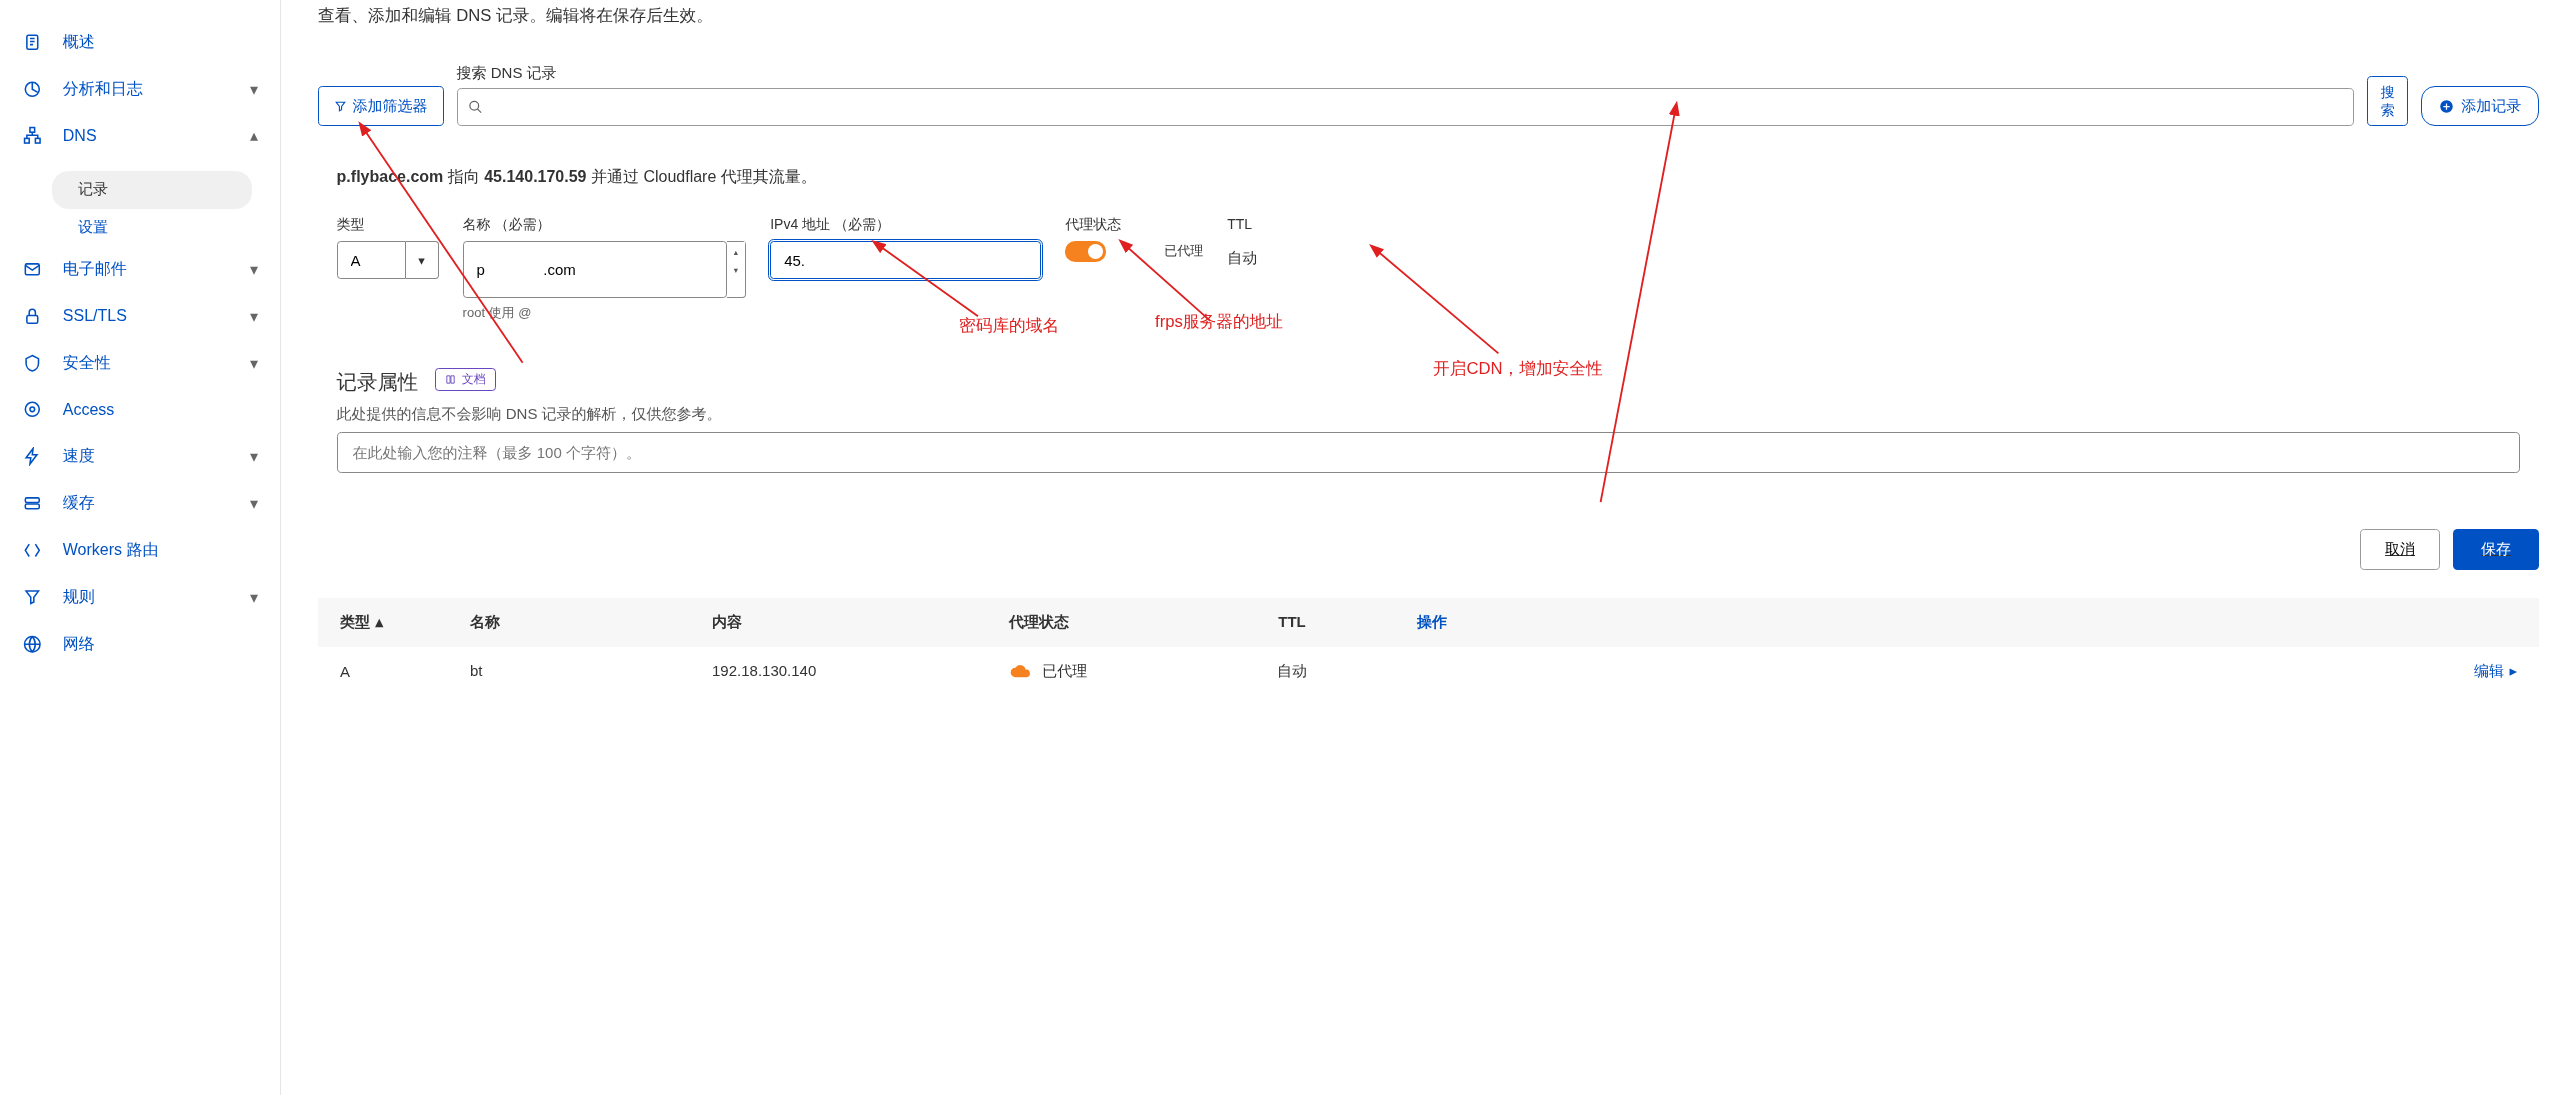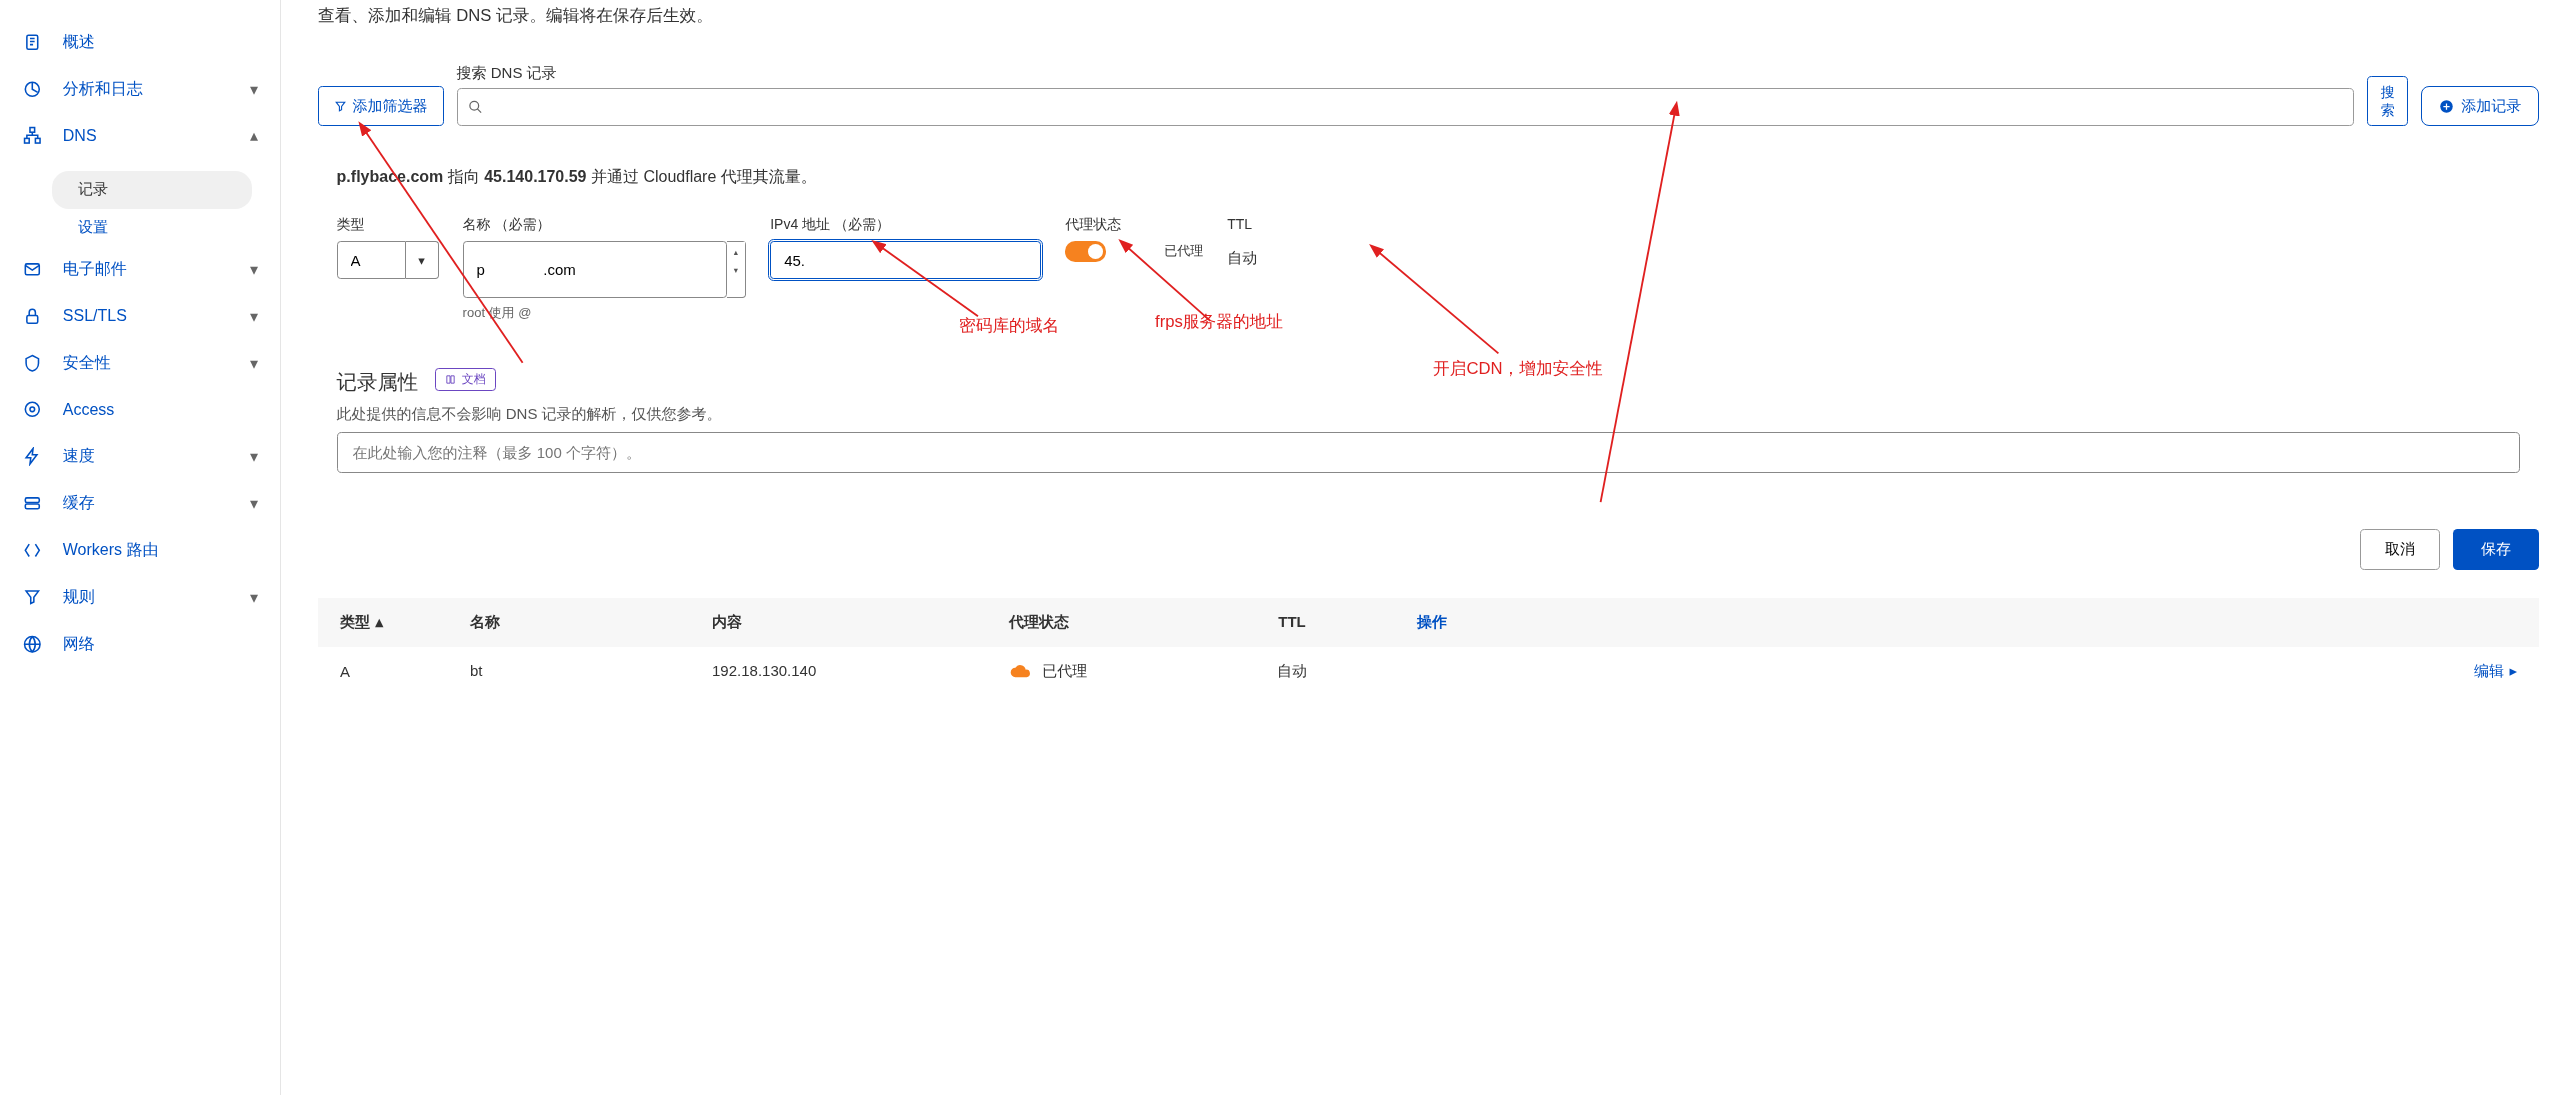--- a/index.html
+++ b/index.html
@@ -15,21 +15,21 @@
 .main { flex: 1; padding: 0 37px; overflow: hidden; position: relative; }
 .desc { font-size: 16.7px; color: #333; margin-top: 3.7px; }
 .searchrow { display: flex; align-items: flex-end; gap: 13px; margin-top: 37px; }
 .filter-btn { border: 0.9px solid #0051c3; color: #0051c3; background: #fff; padding: 9.3px 15px; border-radius: 4.6px; cursor: pointer; display: flex; align-items: center; gap: 5.6px; font-size: 15px; }
 .search-wrap { flex: 1; }
 .search-label { font-size: 15px; margin-bottom: 5.6px; display: block; }
 .search-input-wrap { position: relative; }
 .search-input { width: 100%; padding: 9.3px 13px 9.3px 37px; border: 0.9px solid #999; border-radius: 4.6px; font-size: 15px; }
 .search-icon-in { position: absolute; left: 11px; top: 50%; transform: translateY(-50%); color: #666; }
 .search-btn { border: 0.9px solid #0051c3; color: #0051c3; background: #fff; padding: 5.6px 11px; border-radius: 4.6px; cursor: pointer; font-size: 14px; width: 41px; line-height: 1.3; text-align: center; }
-.add-btn { border: 0.9px solid #0051c3; color: #0051c3; background: #fff; padding: 9.3px 16.7px; border-radius: 8px; cursor: pointer; display: flex; align-items: center; gap: 7.4px; font-size: 15px; }
+.add-btn { border: 0.9px solid #0051c3; color: #0051c3; background: #fff; padding: 9.3px 16.7px; border-radius: 14px; cursor: pointer; display: flex; align-items: center; gap: 7.4px; font-size: 15px; }
 .record-box { margin-top: 41px; padding: 0 18.6px; }
 .record-title { font-size: 16px; }
 .record-title b { font-weight: 600; }
 .fields { display: flex; gap: 24px; margin-top: 28px; align-items: flex-start; }
 .field label { display: block; font-size: 14px; margin-bottom: 7.4px; }
 .select-wrap { display: flex; }
 .select-wrap input { border: 0.9px solid #888; padding: 9.3px 13px; width: 69px; border-radius: 3.7px 0 0 3.7px; font-size: 15px; }
 .select-wrap .sbtn { border: 0.9px solid #888; border-left: 0; width: 33px; border-radius: 0 3.7px 3.7px 0; background: #fff; display: flex; align-items: center; justify-content: center; }
 .name-input { border: 0.9px solid #888; padding: 19px 13px; width: 264px; border-radius: 3.7px; font-size: 15px; }
 .hint { font-size: 13px; color: #666; margin-top: 5.6px; }
@@ -38,21 +38,21 @@
 .toggle { width: 41px; height: 20.4px; background: #f6821f; border-radius: 10.2px; position: relative; }
 .toggle::after { content: ""; position: absolute; right: 2.8px; top: 2.8px; width: 15px; height: 15px; background: #fff; border-radius: 50%; }
 .cloud-icon { color: #f6821f; }
 .ttl-val { padding: 9.3px 0; font-size: 15px; }
 .attrs { margin-top: 46px; }
 .attrs-title { font-size: 20.4px; font-weight: 500; display: inline-block; }
 .docs-badge { display: inline-flex; align-items: center; gap: 5.6px; border: 0.9px solid #6b46c1; color: #6b46c1; padding: 1.9px 9.3px; border-radius: 3.7px; font-size: 12px; margin-left: 13px; vertical-align: 3.7px; }
 .attrs-desc { font-size: 15px; color: #555; margin-top: 9.3px; }
 .comment-label { font-size: 14px; margin-top: 28px; display: block; }
 .comment-input { width: 100%; padding: 11px 15px; border: 0.9px solid #888; border-radius: 4.6px; font-size: 15px; margin-top: 7.4px; }
-.actions { display: flex; justify-content: flex-end; gap: 13px; margin-top: 56px; padding-right: 0; }
+.actions { display: flex; justify-content: flex-end; gap: 13px; margin-top: 56px; padding-right: 0; text-decoration: underline; }
 .btn-cancel { border: 0.9px solid #999; background: #fff; padding: 10.2px 24px; border-radius: 4.6px; font-size: 15px; cursor: pointer; }
 .btn-save { border: 0; background: #0051c3; color: #fff; padding: 10.2px 28px; border-radius: 4.6px; font-size: 15px; cursor: pointer; }
 .table { margin-top: 28px; width: 100%; }
 .table-header { display: flex; background: #f7f7f7; padding: 15px 22px; font-weight: 600; font-size: 15px; }
 .table-row { display: flex; padding: 15px 22px; font-size: 15px; }
 .col-type { width: 130px; display: flex; align-items: center; gap: 5.6px; }
 .col-name { width: 242px; }
 .col-content { width: 297px; }
 .col-proxy { width: 232px; display: flex; align-items: center; gap: 9.3px; }
 .col-ttl { width: 102px; text-align: center; }

